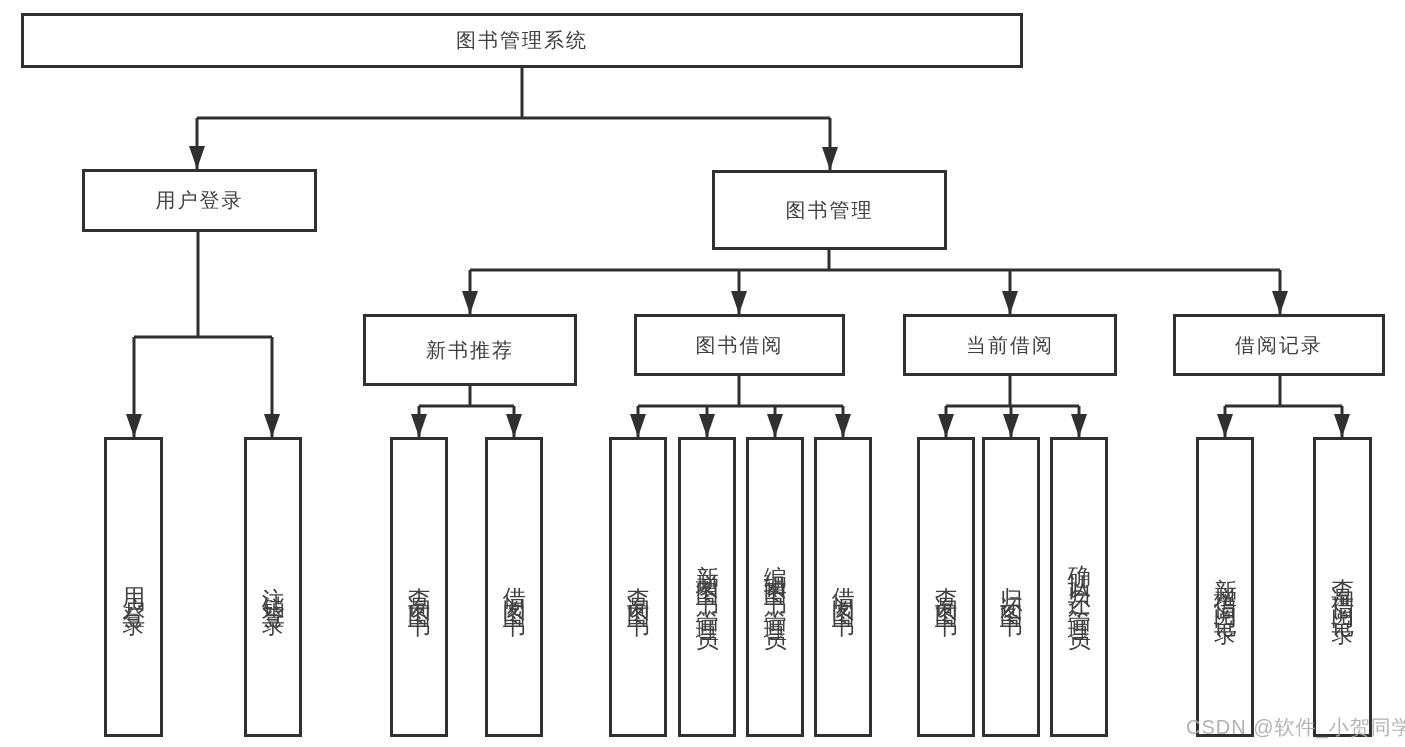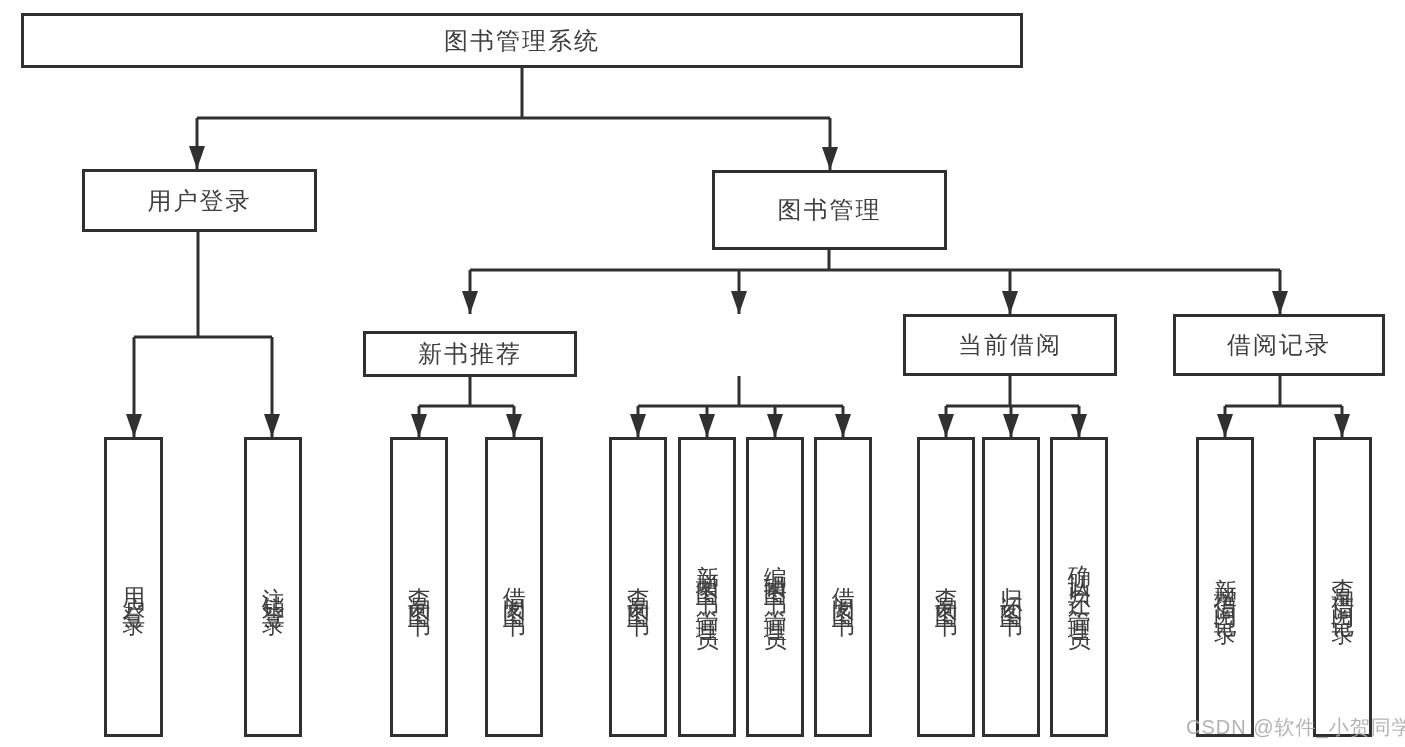--- a/index.html
+++ b/index.html
@@ -6,21 +6,21 @@
   .stage{
     position:relative;width:1405px;height:747px;background:#ffffff;overflow:hidden;
     font-family:"Liberation Sans","DejaVu Sans",sans-serif;color:#3f3f3f;
   }
   .connectors{position:absolute;left:0;top:0;pointer-events:none;}
   .box{
     position:absolute;background:#ffffff;border:3px solid #303030;box-sizing:border-box;
     display:flex;align-items:center;justify-content:center;
     color:#3f3f3f;
   }
-  .hlabel{font-size:24px;letter-spacing:2px;white-space:nowrap;}
+  .hlabel{font-size:20px;letter-spacing:2px;white-space:nowrap;}
   .vtext{
     writing-mode:vertical-lr;text-orientation:mixed;
     font-size:23px;letter-spacing:9px;line-height:1.1;white-space:nowrap;
   }
   .watermark{
     position:absolute;left:1186px;top:714px;z-index:5;
     font-size:20px;letter-spacing:1px;color:rgba(168,168,168,0.88);white-space:nowrap;
   }
 </style>
 </head>
@@ -75,22 +75,25 @@
     <span class="hlabel">图书管理系统</span>
   </div>
 
   <div class="box" style="left:82px;top:169px;width:235px;height:63px">
     <span class="hlabel">用户登录</span>
   </div>
   <div class="box" style="left:712px;top:170px;width:235px;height:80px">
     <span class="hlabel">图书管理</span>
   </div>
 
-  <div class="box" style="left:363px;top:331px;width:214px;height:46px">
+  <div class="box" style="left:363px;top:314px;width:214px;height:72px">
     <span class="hlabel">新书推荐</span>
+  </div>
+  <div class="box" style="left:634px;top:314px;width:211px;height:62px">
+    <span class="hlabel">图书借阅</span>
   </div>
   <div class="box" style="left:903px;top:314px;width:214px;height:62px">
     <span class="hlabel">当前借阅</span>
   </div>
   <div class="box" style="left:1173px;top:314px;width:212px;height:62px">
     <span class="hlabel">借阅记录</span>
   </div>
 
   <div class="box" style="left:104px;top:437px;width:59px;height:300px">
     <span class="vtext">用户登录</span>

